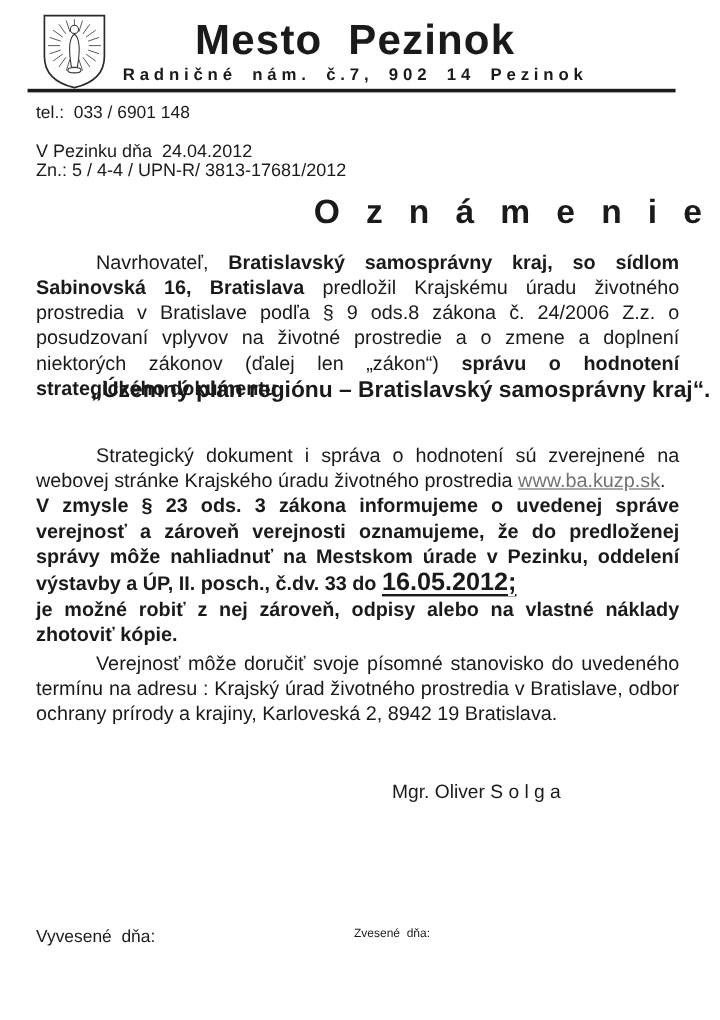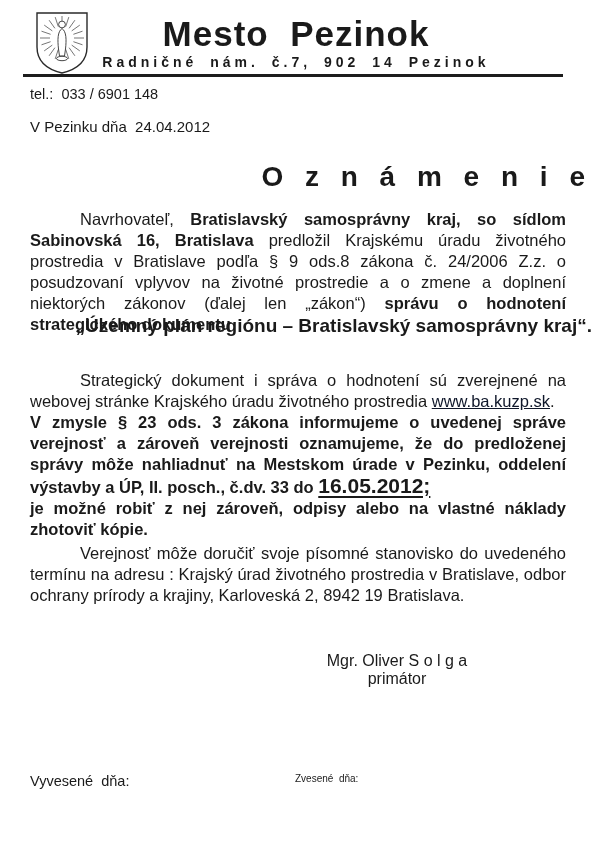--- a/index.html
+++ b/index.html
@@ -20,21 +20,21 @@
   
   .doc-title{left:0;right:8px;top:161px;text-align:right;font-size:28px;font-weight:bold;letter-spacing:7px;white-space:pre;}
   
   .para{left:30px;width:536px;text-align:justify;font-size:16.5px;line-height:21px;}
   .p1{top:192px;text-indent:50px;}
   .subject-heading{left:0;right:8px;top:315px;text-align:right;font-size:19px;font-weight:bold;}
   .p2{top:353px;text-indent:50px;}
   .p3{top:395px;font-weight:bold;}
   .p4{top:526px;text-indent:50px;}
   b,.bold{font-weight:bold;}
-  a.doclink{color:#0f172a;text-decoration:underline;cursor:pointer;}
+  a.doclink{color:#737373;text-decoration:underline;cursor:pointer;}
   .deadline{
     font-size:21px;font-weight:bold;text-decoration:underline;
     text-decoration-thickness:2px;text-underline-offset:3px;
   }
   
   .signature{left:312px;top:652px;width:170px;text-align:center;font-size:16px;line-height:17.5px;}
   
   .footer-posted{left:30px;top:773px;font-size:14.5px;white-space:pre;}
   .footer-removed{left:295px;top:773px;font-size:10px;white-space:pre;}
 </style>
@@ -76,33 +76,33 @@
 
 <div class="abs org-name">Mesto  Pezinok</div>
 <div class="abs address-line">Radničné nám. č.7, 902 14 Pezinok</div>
 <div class="abs rule"></div>
 <div class="abs dept-row">
   <span class="pre">tel.:  033 / 6901 148</span>
 </div>
 
 <div class="abs meta-block">
   <div class="pre">V Pezinku dňa  24.04.2012</div>
+  <div>Zn.: 5 / 4-4 / UPN-R/ 3813-17681/2012</div>
 </div>
 
 <div class="abs doc-title">O z n á m e n i e</div>
 
 <p class="abs para p1"><span>Navrhovateľ, </span><b>Bratislavský samosprávny kraj, so sídlom Sabinovská 16, Bratislava</b><span> predložil Krajskému úradu životného prostredia v Bratislave podľa § 9 ods.8 zákona č. 24/2006 Z.z. o posudzovaní vplyvov na životné prostredie a o zmene a doplnení niektorých zákonov (ďalej len „zákon“) </span><b>správu o hodnotení strategického dokumentu</b></p>
 
 <div class="abs subject-heading">„Územný plán regiónu – Bratislavský samosprávny kraj“.</div>
 
 <p class="abs para p2"><span>Strategický dokument i správa o hodnotení sú zverejnené na webovej stránke Krajského úradu životného prostredia </span><a class="doclink">www.ba.kuzp.sk</a><span>.</span></p>
 
 <p class="abs para p3"><span>V zmysle § 23 ods. 3 zákona informujeme o uvedenej správe verejnosť a zároveň verejnosti oznamujeme, že do predloženej správy môže nahliadnuť na Mestskom úrade v Pezinku, oddelení výstavby a ÚP,  II. posch., č.dv. 33  do </span><span class="deadline">16.05.2012;</span><br><span>je možné robiť z nej zároveň, odpisy  alebo na vlastné náklady zhotoviť kópie.</span></p>
 
 <p class="abs para p4">Verejnosť môže doručiť svoje písomné stanovisko do uvedeného termínu na adresu : Krajský úrad životného prostredia v Bratislave, odbor ochrany prírody a krajiny, Karloveská 2, 8942 19 Bratislava.</p>
 
 <div class="abs signature">
   <div>Mgr. Oliver S o l g a</div>
-  <div>primátor</div>
 </div>
 
 <div class="abs footer-posted">Vyvesené  dňa:</div>
 <div class="abs footer-removed">Zvesené  dňa:</div>
 
 </body></html>

